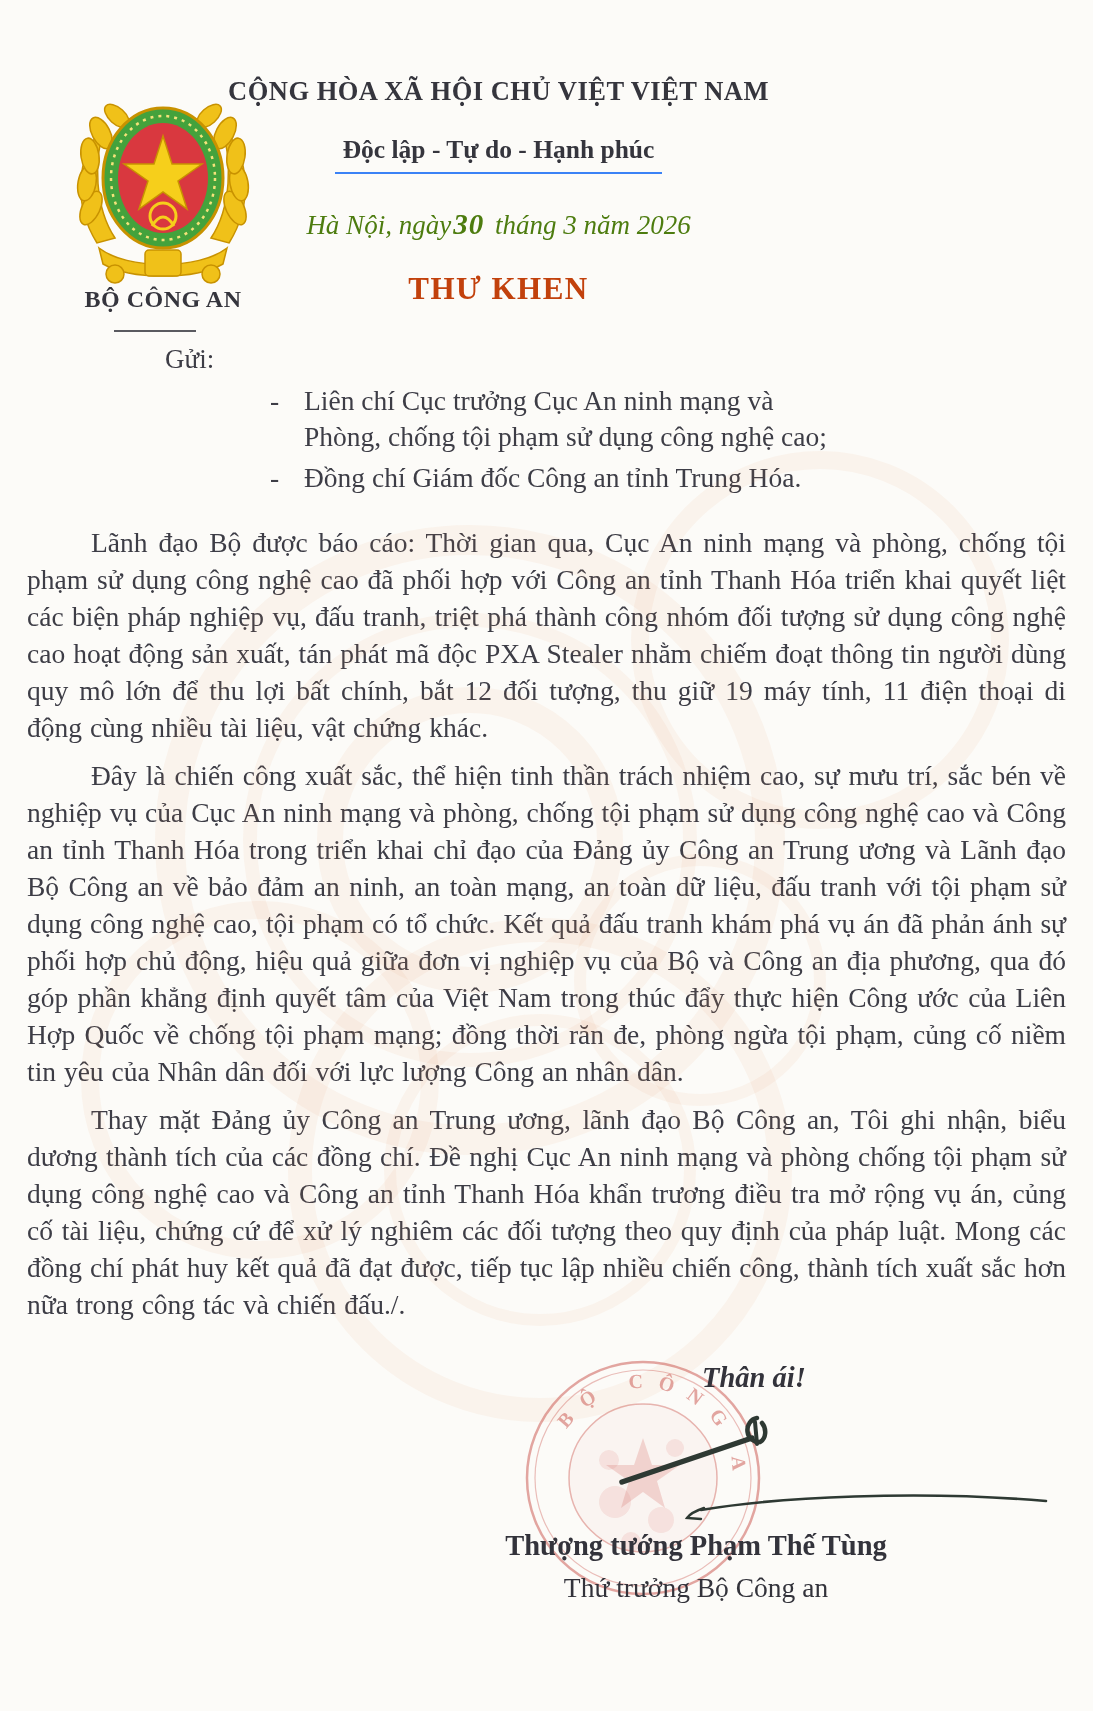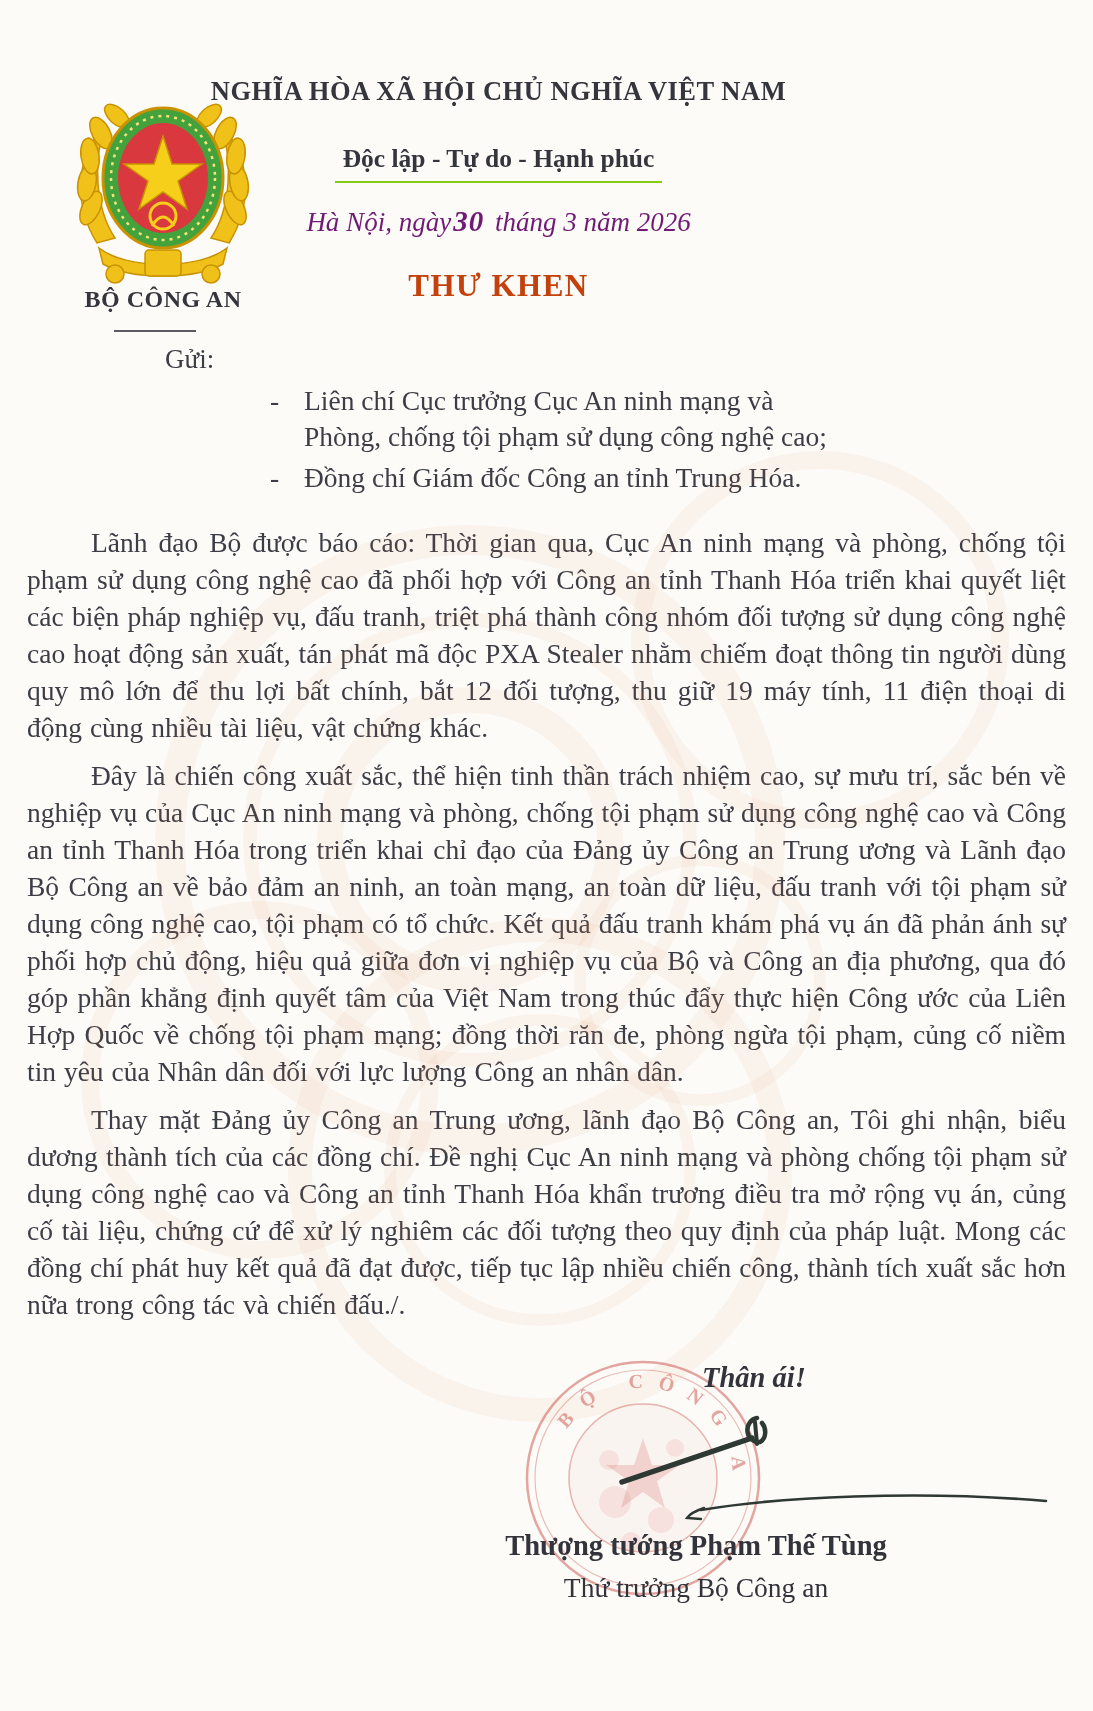--- a/index.html
+++ b/index.html
@@ -18,23 +18,23 @@
   
   .header{position:relative;height:338px;}
   .emblem{position:absolute;left:57px;top:88px;width:212px;height:200px;}
   .issuer{
     position:absolute;left:40px;top:286px;width:246px;
     text-align:center;font-weight:bold;font-size:24px;letter-spacing:.5px;color:#35353d;
   }
   .issuer-rule{position:absolute;left:114px;top:330px;width:82px;height:2px;background:#5a5a60;}
   .hdr-center{position:absolute;left:0;right:96px;top:0;text-align:center;}
   .national-title{margin-top:76px;font-size:26.5px;font-weight:bold;letter-spacing:.5px;color:#35353d;}
-  .motto{display:inline-block;margin-top:19px;font-size:25.5px;font-weight:bold;color:#35353d;
-         padding:0 8px 7px 8px;border-bottom:2px solid #84cc16;}
-  .dateline{margin-top:22px;font-size:27px;font-style:italic;color:#701a75;}
+  .motto{display:inline-block;margin-top:10px;font-size:25.5px;font-weight:bold;color:#35353d;
+         padding:0 8px 7px 8px;border-bottom:2px solid #3b82f6;}
+  .dateline{margin-top:34px;font-size:27px;font-style:italic;color:#4d7c0f;}
   .dateline .day{font-weight:bold;font-size:29px;letter-spacing:1px;font-style:italic;padding:0 4px 0 2px;}
   .doc-title{margin-top:30px;font-size:31px;font-weight:bold;letter-spacing:1.5px;color:#c2410c;}
   
   .salutation{margin:6px 0 8px 165px;font-size:27px;}
   .recipients{margin:4px 0 0 270px;}
   .recipient{display:flex;max-width:575px;font-size:27.5px;line-height:36px;margin-bottom:5px;}
   .recipient .dash{width:34px;flex:0 0 34px;}
   
   .body-text{padding:0 27px;margin-top:28px;}
   .body-text p{
@@ -104,21 +104,21 @@
       <g stroke="#f6cf1b" stroke-width="3" fill="none">
         <circle cx="106" cy="128" r="13"></circle>
         <path d="M95 138 Q106 120 117 138"></path>
       </g>
     </svg>
 
     <div class="issuer">BỘ CÔNG AN</div>
     <div class="issuer-rule"></div>
 
     <div class="hdr-center">
-      <div class="national-title">NGHĨA HÒA XÃ HỘI CHỦ NGHĨA VIỆT NAM</div><br>
+      <div class="national-title">CỘNG HÒA XÃ HỘI CHỦ VIỆT VIỆT NAM</div><br>
       <span class="motto">Độc lập - Tự do - Hạnh phúc</span>
       <div class="dateline">
         <span>Hà Nội, ngày</span><span class="day">30</span> <span>tháng 3 năm 2026</span>
       </div>
       <div class="doc-title">THƯ KHEN</div>
     </div>
   </div>
 
   <div class="salutation">Gửi:</div>
 

